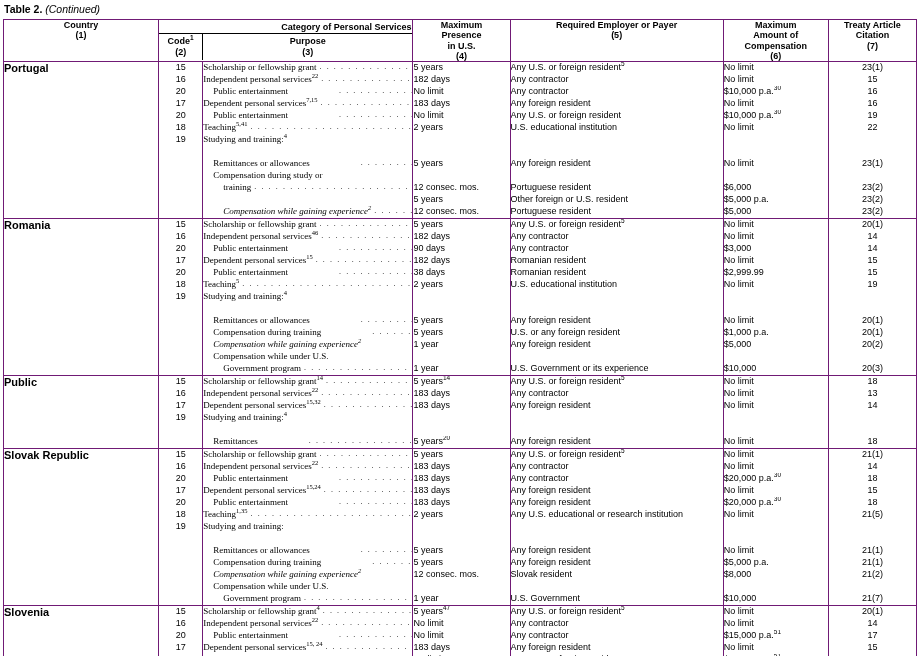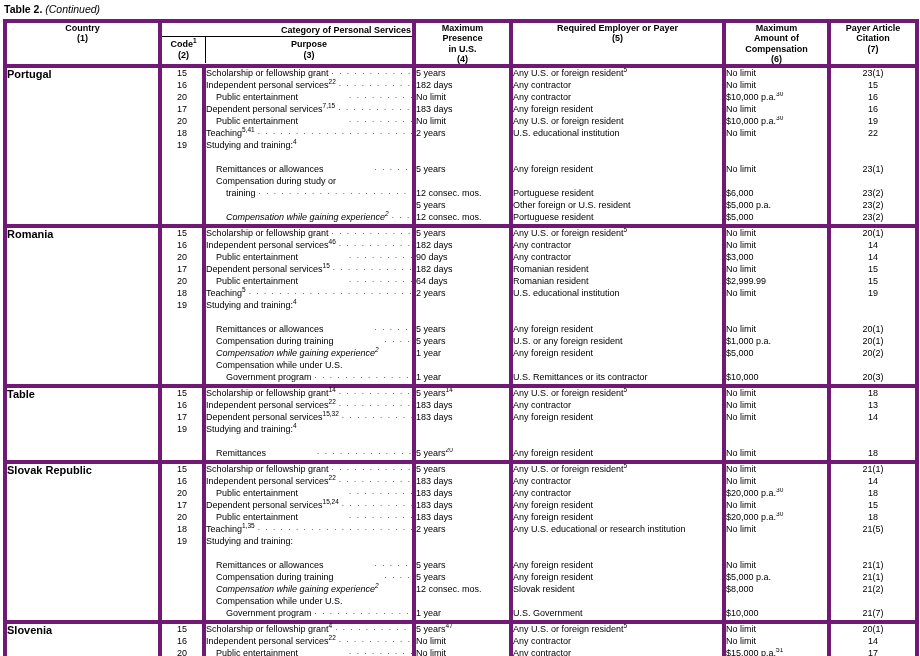--- a/index.html
+++ b/index.html
@@ -32,21 +32,21 @@
   .caption .cap-cont {
     font-style: italic;
   }
   table.main {
     border-collapse: collapse;
     width: 914px;
     margin-left: 3px;
     table-layout: fixed;
   }
   table.main th, table.main td {
-    border: 4px solid #701a75;
+    border: 1px solid #701a75;
     vertical-align: top;
     padding: 0;
     margin-left: 11px;
   }
   thead th {
     text-align: center;
     font-size: 9px;
     font-weight: bold;
     padding: 2px 1px;
     line-height: 1.15;
@@ -113,22 +113,23 @@
     overflow: hidden;
   }
   .line.blank {
     color: transparent;
   }
   .indent1 { padding-left: 10px; gap: 48px; }
   .indent2 { padding-left: 20px; }
   .italic { font-style: italic; }
   .purpose-line {
     display: flex;
-    align-items: flex-start;
+    align-items: center;
     height: 12px;
+    font-family: Liberation Serif, serif;
   }
   .purpose-line .txt { white-space: nowrap; }
   .purpose-line .fill {
     flex: 1;
     border-bottom: 0;
     margin-left: 3px;
     overflow: hidden;
     white-space: nowrap;
     font-size: 8px;
     letter-spacing: 1.6px;
@@ -186,21 +187,21 @@
           <div>Required Employer or Payer</div>
           <div class="colnum">(5)</div>
         </th>
         <th rowspan="2">
           <div>Maximum</div>
           <div>Amount of</div>
           <div>Compensation</div>
           <div class="colnum">(6)</div>
         </th>
         <th rowspan="2">
-          <div>Payer Article</div>
+          <div>Treaty Article</div>
           <div>Citation</div>
           <div class="colnum">(7)</div>
         </th>
       </tr>
       <tr></tr>
     </thead>
     <tbody id="tbody">
         <tr>
           <td class="country-cell">Portugal</td>
           <td class="code-cell">
@@ -389,21 +390,21 @@
             <div class="purpose-line indent2">
               <span class="txt">Government program</span>
               <span class="fill">. . . . . . . . . . . . . . . . . . . . . . . . . . . . . . . . . . . . . . . . . . . . . . . . . . . .</span>
             </div>
           </td>
           <td class="presence-cell">
             <div class="line">5 years</div>
             <div class="line">182 days</div>
             <div class="line">90 days</div>
             <div class="line">182 days</div>
-            <div class="line">64 days</div>
+            <div class="line">38 days</div>
             <div class="line">2 years</div>
             <div class="line blank">.</div>
             <div class="line blank">.</div>
             <div class="line">5 years</div>
             <div class="line">5 years</div>
             <div class="line">1 year</div>
             <div class="line blank">.</div>
             <div class="line">1 year</div>
           </td>
           <td class="payer-cell">
@@ -412,21 +413,21 @@
             <div class="line">Any contractor</div>
             <div class="line">Romanian resident</div>
             <div class="line">Romanian resident</div>
             <div class="line">U.S. educational institution</div>
             <div class="line blank">.</div>
             <div class="line blank">.</div>
             <div class="line">Any foreign resident</div>
             <div class="line">U.S. or any foreign resident</div>
             <div class="line">Any foreign resident</div>
             <div class="line blank">.</div>
-            <div class="line">U.S. Remittances or its contractor</div>
+            <div class="line">U.S. Government or its experience</div>
           </td>
           <td class="amount-cell">
             <div class="line">No limit</div>
             <div class="line">No limit</div>
             <div class="line">$3,000</div>
             <div class="line">No limit</div>
             <div class="line">$2,999.99</div>
             <div class="line">No limit</div>
             <div class="line blank">.</div>
             <div class="line blank">.</div>
@@ -446,21 +447,21 @@
             <div class="line blank">.</div>
             <div class="line blank">.</div>
             <div class="line">20(1)</div>
             <div class="line">20(1)</div>
             <div class="line">20(2)</div>
             <div class="line blank">.</div>
             <div class="line">20(3)</div>
           </td>
         </tr>
         <tr>
-          <td class="country-cell">Table</td>
+          <td class="country-cell">Public</td>
           <td class="code-cell">
             <div class="line">15</div>
             <div class="line">16</div>
             <div class="line">17</div>
             <div class="line">19</div>
             <div class="line blank">.</div>
             <div class="line blank">.</div>
           </td>
           <td class="purpose-cell">
             <div class="purpose-line ">

